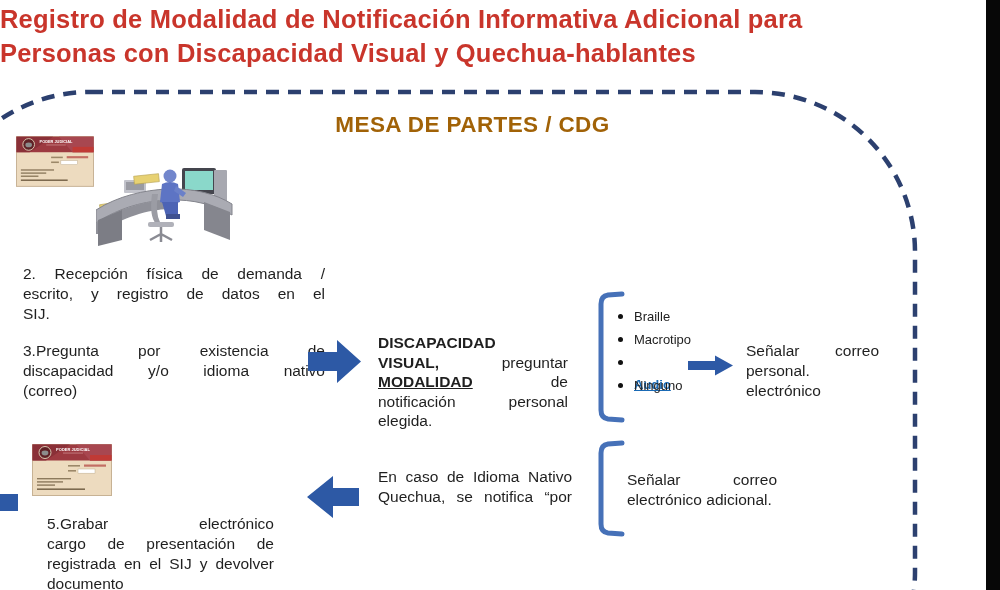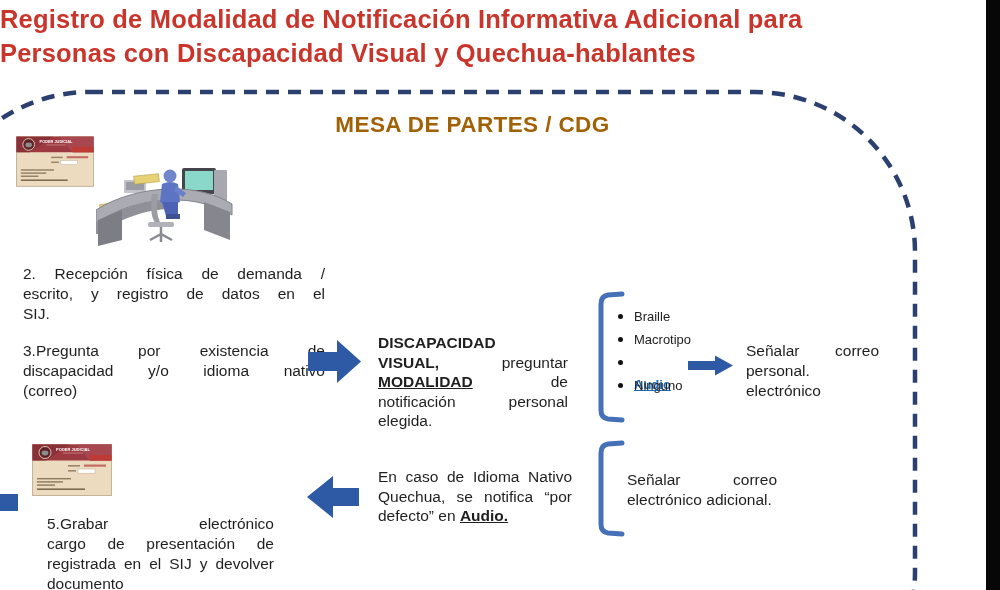--- a/index.html
+++ b/index.html
@@ -158,21 +158,20 @@
 
   <div id="email-top" class="abs tblock">
       <div class="tline"><span>Señalar</span> <span>correo</span></div>
       <div class="tline tlast"><span>personal.</span></div>
       <div class="tline"><span>electrónico</span></div>
     </div>
 
   <div id="quechua" class="abs tblock">
       <div class="tline"><span>En caso de Idioma Nativo</span></div>
       <div class="tline"><span>Quechua, se notifica “por</span></div>
-      <div class="tline tlast"><span>defecto” en</span> <span class="b u">Audio.</span></div>
     </div>
 
   <svg class="abs" style="top:439px;left:596px;" width="30" height="99" viewBox="0 0 30 99">
     <path d="M26 4 L12 5 Q5 6 5 14 L5 85 Q5 93 12 94 L26 95" stroke="#4671b8" stroke-width="5" fill="none" stroke-linecap="round"></path>
   </svg>
 
   <div id="email-bottom" class="abs tblock">
       <div class="tline"><span>Señalar</span> <span>correo</span></div>
       <div class="tline tlast"><span>electrónico adicional.</span></div>
     </div>

